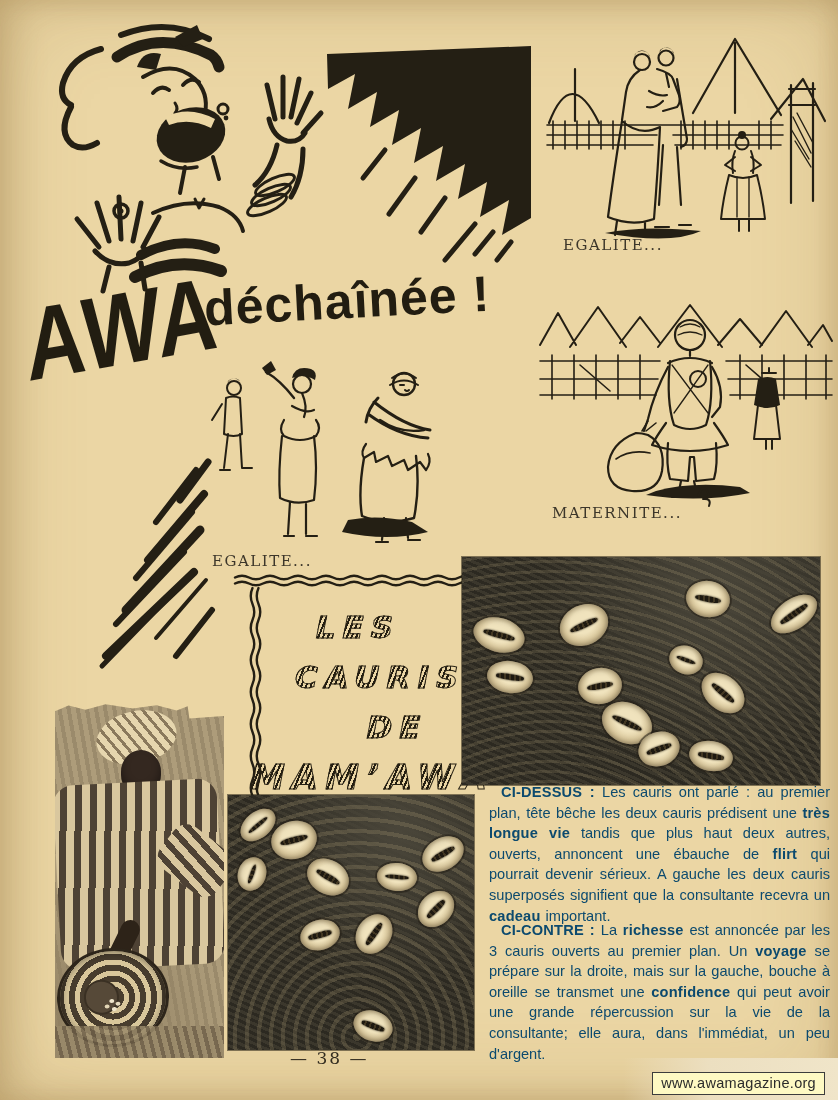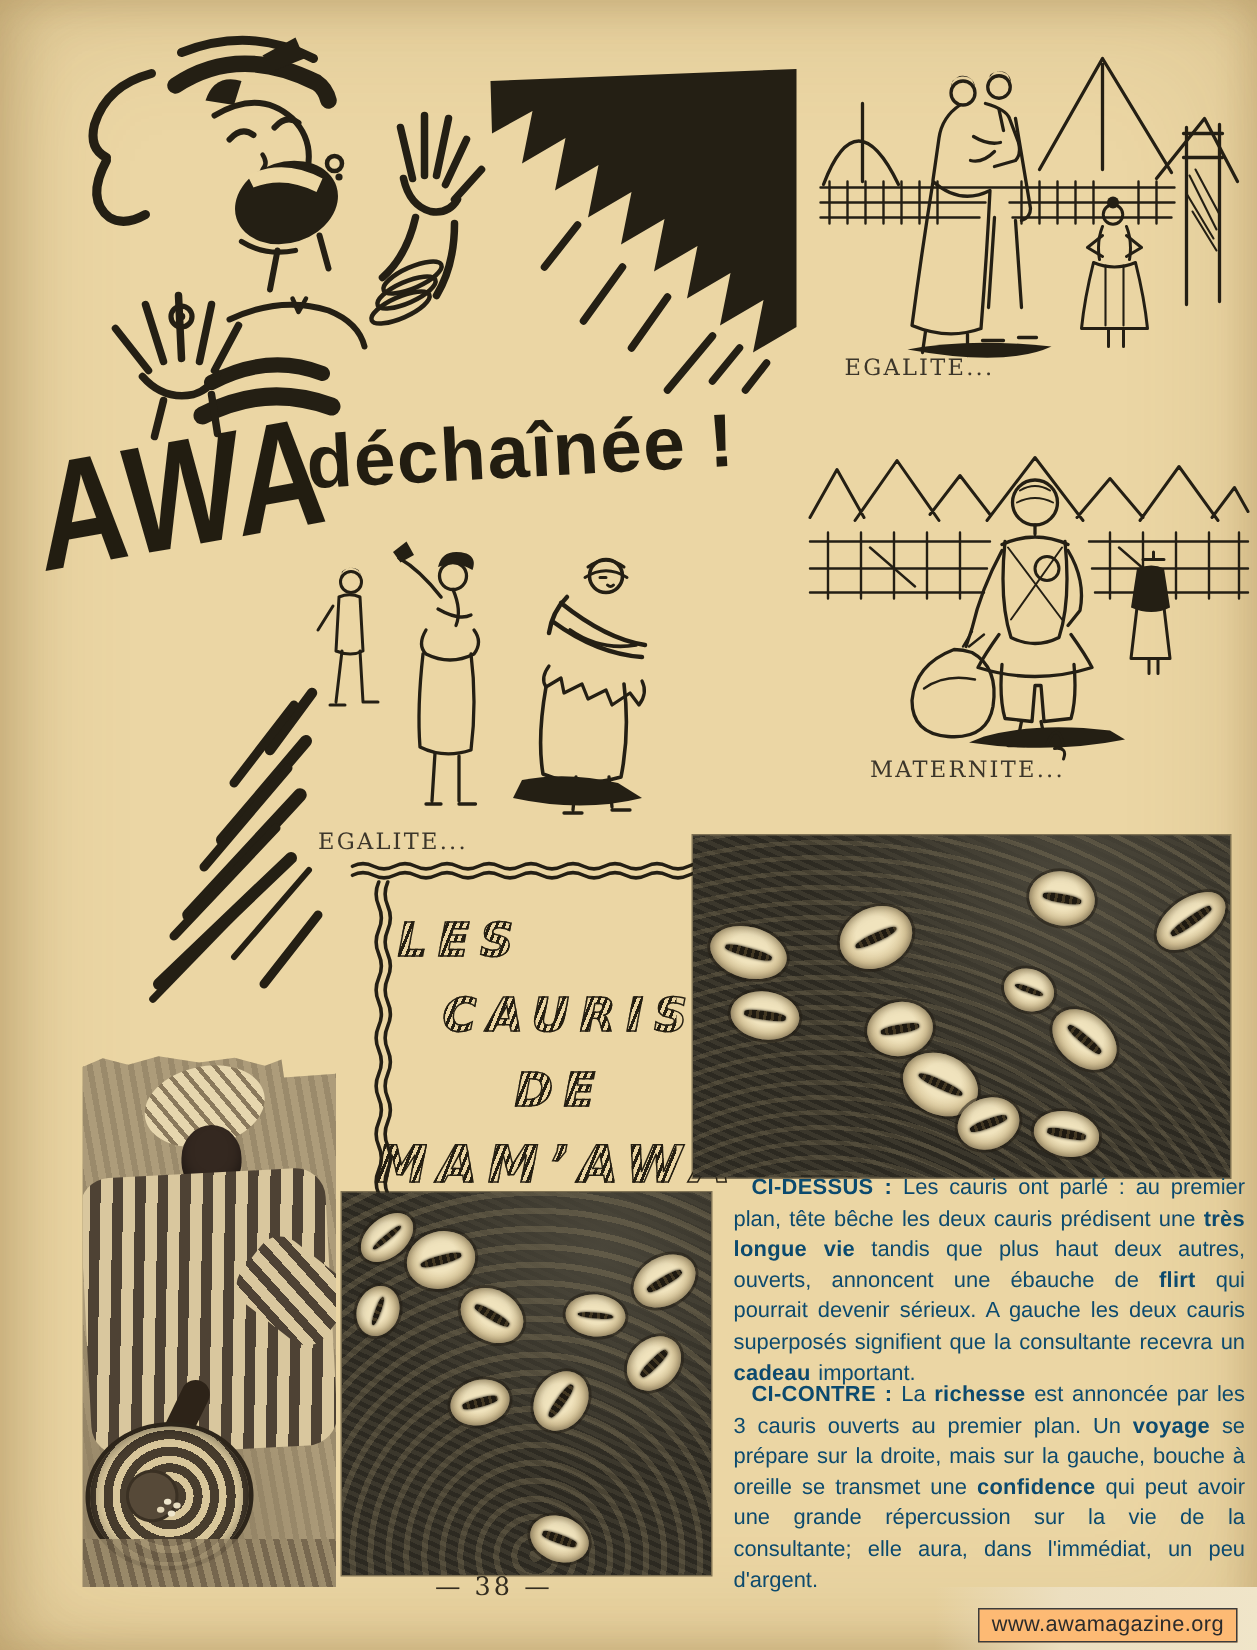--- a/index.html
+++ b/index.html
@@ -21,21 +21,21 @@
 
   
   .caption{font-family:"DejaVu Serif",serif;font-size:15px;letter-spacing:1.5px;color:#3c362a;}
 
   
   .feature-box{width:226px;height:220px;}
   .feature-lines{position:absolute;left:16px;top:30px;width:200px;}
   .striped{display:block;font-family:"DejaVu Sans",sans-serif;font-style:italic;font-weight:800;
     font-size:31px;line-height:50px;letter-spacing:7px;white-space:nowrap;
     background:repeating-linear-gradient(112deg,#251f12 0 2px,rgba(0,0,0,0) 2px 4.4px);
-    -webkit-background-clip:text;background-clip:text;color:transparent;
+    -webkit-background-clip:text;background-clip:text;color:transparent;text-align:center;
     -webkit-text-stroke:1px #251f12;}
   @supports not (-webkit-background-clip:text){.striped{color:#251f12;}}
   .fl-1{margin-left:14px;} .fl-2{margin-left:44px;} .fl-3{margin-left:92px;} .fl-4{margin-left:0px;font-size:34px;}
 
   
   .photo{position:absolute;overflow:hidden;box-shadow:0 0 0 1px rgba(40,34,20,.55);}
   .photo-dark{background:
      radial-gradient(circle at 70% 15%, #4a463a 0%, rgba(0,0,0,0) 55%),
      repeating-linear-gradient(24deg, rgba(0,0,0,.25) 0 3px, rgba(0,0,0,0) 3px 6px),
      #3b372c;}
@@ -76,21 +76,21 @@
     background:repeating-linear-gradient(76deg,#9a8a6a 0 5px,#6f6049 5px 9px);opacity:.85;}
 
   
   .body-par{width:341px;font-size:14.6px;line-height:20.6px;text-align:justify;color:#0c4a6e;
     text-indent:12px;word-spacing:1px;}
   .body-par b{font-weight:700;letter-spacing:.2px;}
 
   .page-number{font-family:"DejaVu Serif",serif;font-size:17px;color:#332d20;letter-spacing:2px;text-align:left;}
 
   .corner-light{right:0;bottom:0;width:215px;height:42px;background:linear-gradient(90deg,rgba(0,0,0,0),#ecdfc0 40%,#f0e5c9);}
-  .watermark{right:13px;bottom:5px;background:#fdba74;border:1.6px solid #3c3c3c;color:#2b2b2b;
+  .watermark{right:13px;bottom:5px;background:#fef9c3;border:1.6px solid #3c3c3c;color:#2b2b2b;
     font-size:14.5px;padding:2px 8px 3px;letter-spacing:.3px;text-align:right;}
 </style>
 </head>
 <body>
 
 <div class="page">
 
   <svg class="abs sketch" style="left:25px;top:15px" width="305" height="292" viewBox="0 0 305 292">
     <g>
       <path class="ink" stroke-width="6" d="M96,20 q46,-18 88,4"></path>
@@ -213,21 +213,21 @@
       <path class="ink" stroke-width="1.6" d="M102,148 l6,-10 m-2,10 l10,-8 M76,176 q14,-10 34,-6"></path>
       <path class="ink" stroke-width="2.2" d="M172,84 q12,20 8,40 l-8,10"></path>
       <path class="fillink" d="M116,208 q36,-10 84,-4 l10,6 q-50,10 -104,2 z"></path>
     </g>
     <g>
       <path class="ink" stroke-width="2" d="M222,90 h14 m-7,-5 v5"></path>
       <path class="fillink" d="M218,96 q10,-4 18,0 l4,26 q-12,6 -26,0 z"></path>
       <path class="ink" stroke-width="2" d="M218,122 l-4,34 h26 l-4,-34 M226,156 v10 m6,-10 v10"></path>
     </g>
   </svg>
-  <div class="abs caption" style="left:580px;top:504px">MATERNITE...</div>
+  <div class="abs caption" style="left:552px;top:504px">MATERNITE...</div>
   <svg class="abs sketch" style="left:694px;top:481px" width="18" height="20" viewBox="0 0 18 20">
     <path class="ink" stroke-width="2" d="M4,15 q6,-14 10,-3 q2,6 -5,6 q9,-1 6,7"></path>
   </svg>
 
   <svg class="abs sketch" style="left:198px;top:358px" width="292" height="192" viewBox="0 0 292 192">
     <g>
       <circle class="ink" stroke-width="2" cx="36" cy="30" r="7"></circle>
       <path class="fillink" d="M29,28 a7,7 0 0 1 14,-1 l-2,-5 a8,7 0 0 0 -11,1 z"></path>
       <path class="ink" stroke-width="2" d="M28,40 l-2,36 q10,4 18,0 l-2,-36 q-7,-3 -14,0 M24,46 l-10,16"></path>
       <path class="ink" stroke-width="2" d="M30,76 l-4,34 m16,-34 l2,34 M22,112 h10 m12,-2 h10"></path>

